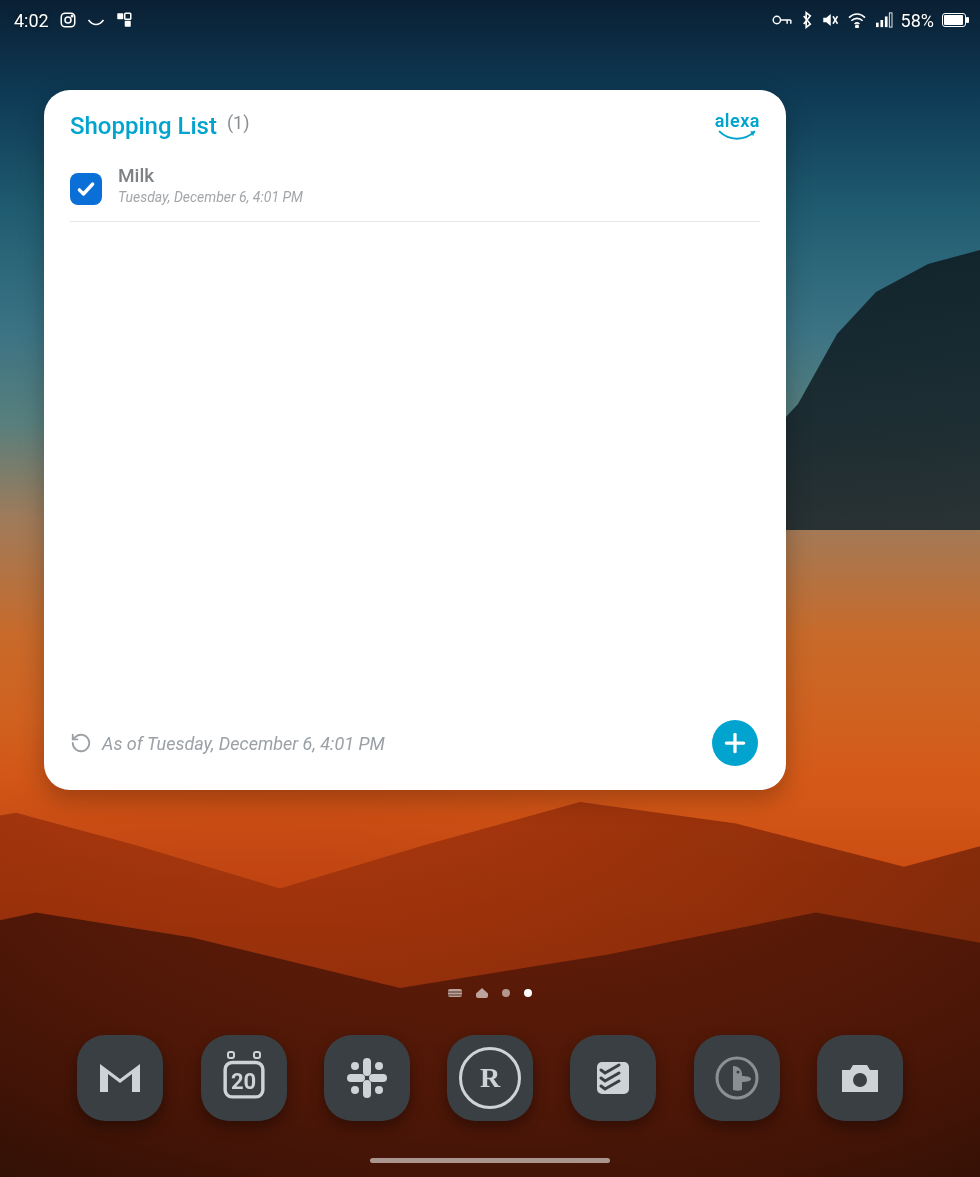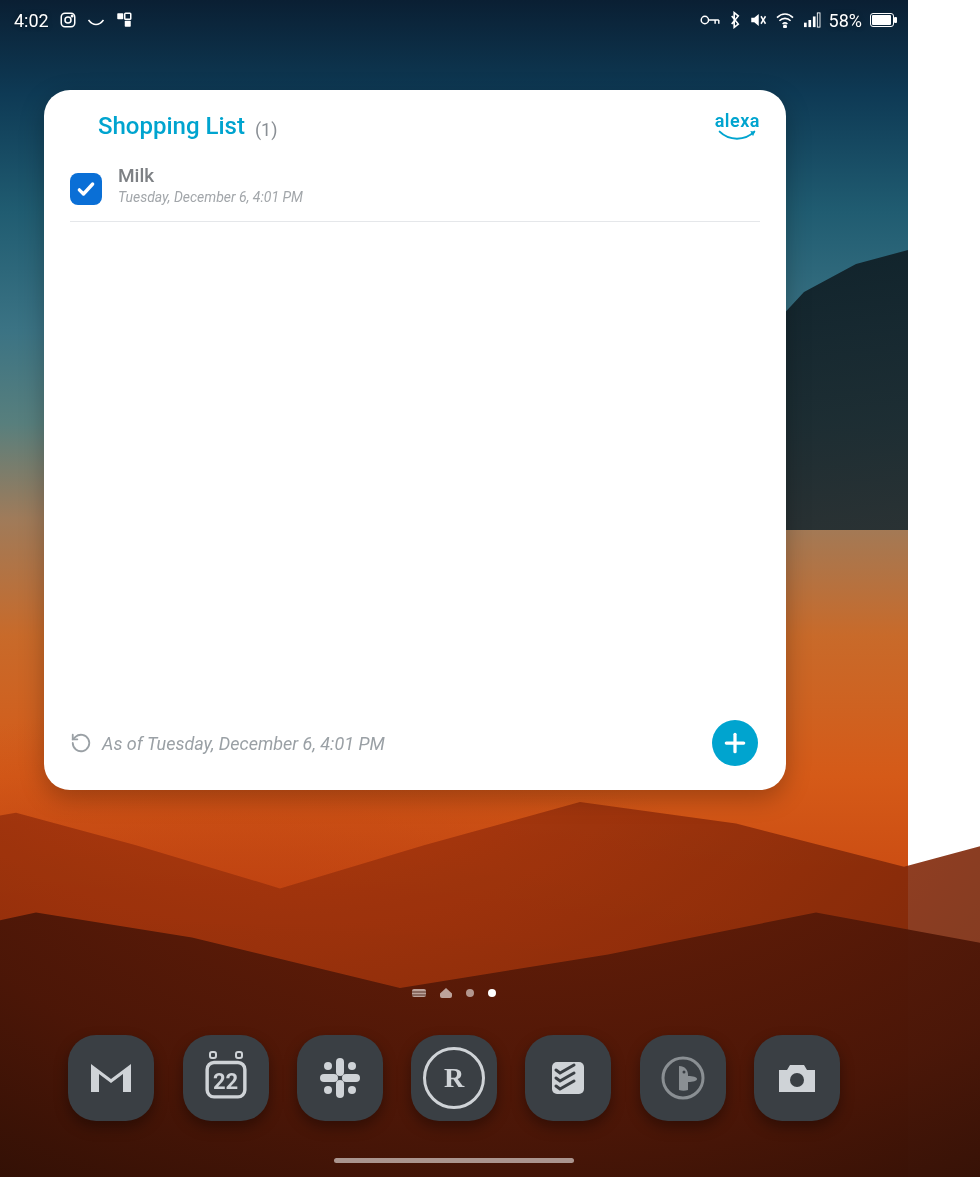--- a/index.html
+++ b/index.html
@@ -1,20 +1,20 @@
 <!DOCTYPE html>
 <html><head>
 <meta charset="utf-8">
 <style>
   * { box-sizing: border-box; margin: 0; padding: 0; }
   html, body { width: 980px; height: 1177px; overflow: hidden; font-family: -apple-system, BlinkMacSystemFont, "Segoe UI", Roboto, sans-serif; }
 
   .screen {
     position: relative;
-    width: 908px;
+    width: 980px;
     height: 1177px;
     background:
       radial-gradient(ellipse 900px 600px at 70% 115%, #ffd98a 0%, rgba(255,217,138,0) 55%),
       radial-gradient(ellipse 1100px 700px at 25% 95%, #b33a10 0%, rgba(179,58,16,0) 60%),
       linear-gradient(to bottom,
         #0a1f33 0%,
         #0e3a55 8%,
         #205c71 18%,
         #3b7384 28%,
         #587f7d 36%,
@@ -80,21 +80,21 @@
     background: #fff;
     border-radius: 26px;
     box-shadow: 0 8px 24px rgba(0,0,0,.25);
     padding: 22px 0 20px 0;
     display: flex; flex-direction: column;
   }
   .card-header {
     display: flex; align-items: center; justify-content: space-between;
     padding: 0 26px 14px 26px;
   }
-  .title-wrap { display: flex; align-items: flex-end; gap: 10px; margin-left: 28px; }
+  .title-wrap { display: flex; align-items: flex-start; gap: 10px; }
   .title { color: #00a4cf; font-size: 24px; font-weight: 500; }
   .count { color: #8a8f95; font-size: 18px; }
   .alexa {
     display: flex; flex-direction: column; align-items: center; line-height: 1;
     color: #00a4cf;
   }
   .alexa-word { font-size: 18px; font-weight: 600; letter-spacing: .5px; }
   .alexa-smile { width: 40px; height: 10px; }
 
   .list { padding: 0 26px; flex: 1; }
@@ -303,21 +303,21 @@
       </svg>
     </div>
     <div class="app">
       <div class="cal-rings">
           <span></span>
           <span></span>
         </div>
       <svg viewBox="0 0 56 56" style="position:absolute">
         <rect x="6" y="10" width="44" height="40" rx="8" fill="none" stroke="#cfd3d7" stroke-width="4"></rect>
       </svg>
-      <span class="cal-label" style="top:34px">22</span>
+      <span class="cal-label" style="top:34px">20</span>
     </div>
     <div class="app" aria-label="Slack">
       <svg viewBox="0 0 48 48" fill="#cfd3d7">
         <rect x="20" y="4" width="8" height="18" rx="4"></rect>
         <rect x="20" y="26" width="8" height="18" rx="4"></rect>
         <rect x="4" y="20" width="18" height="8" rx="4"></rect>
         <rect x="26" y="20" width="18" height="8" rx="4"></rect>
         <circle cx="12" cy="12" r="4"></circle>
           <circle cx="36" cy="12" r="4"></circle>
         <circle cx="12" cy="36" r="4"></circle>

